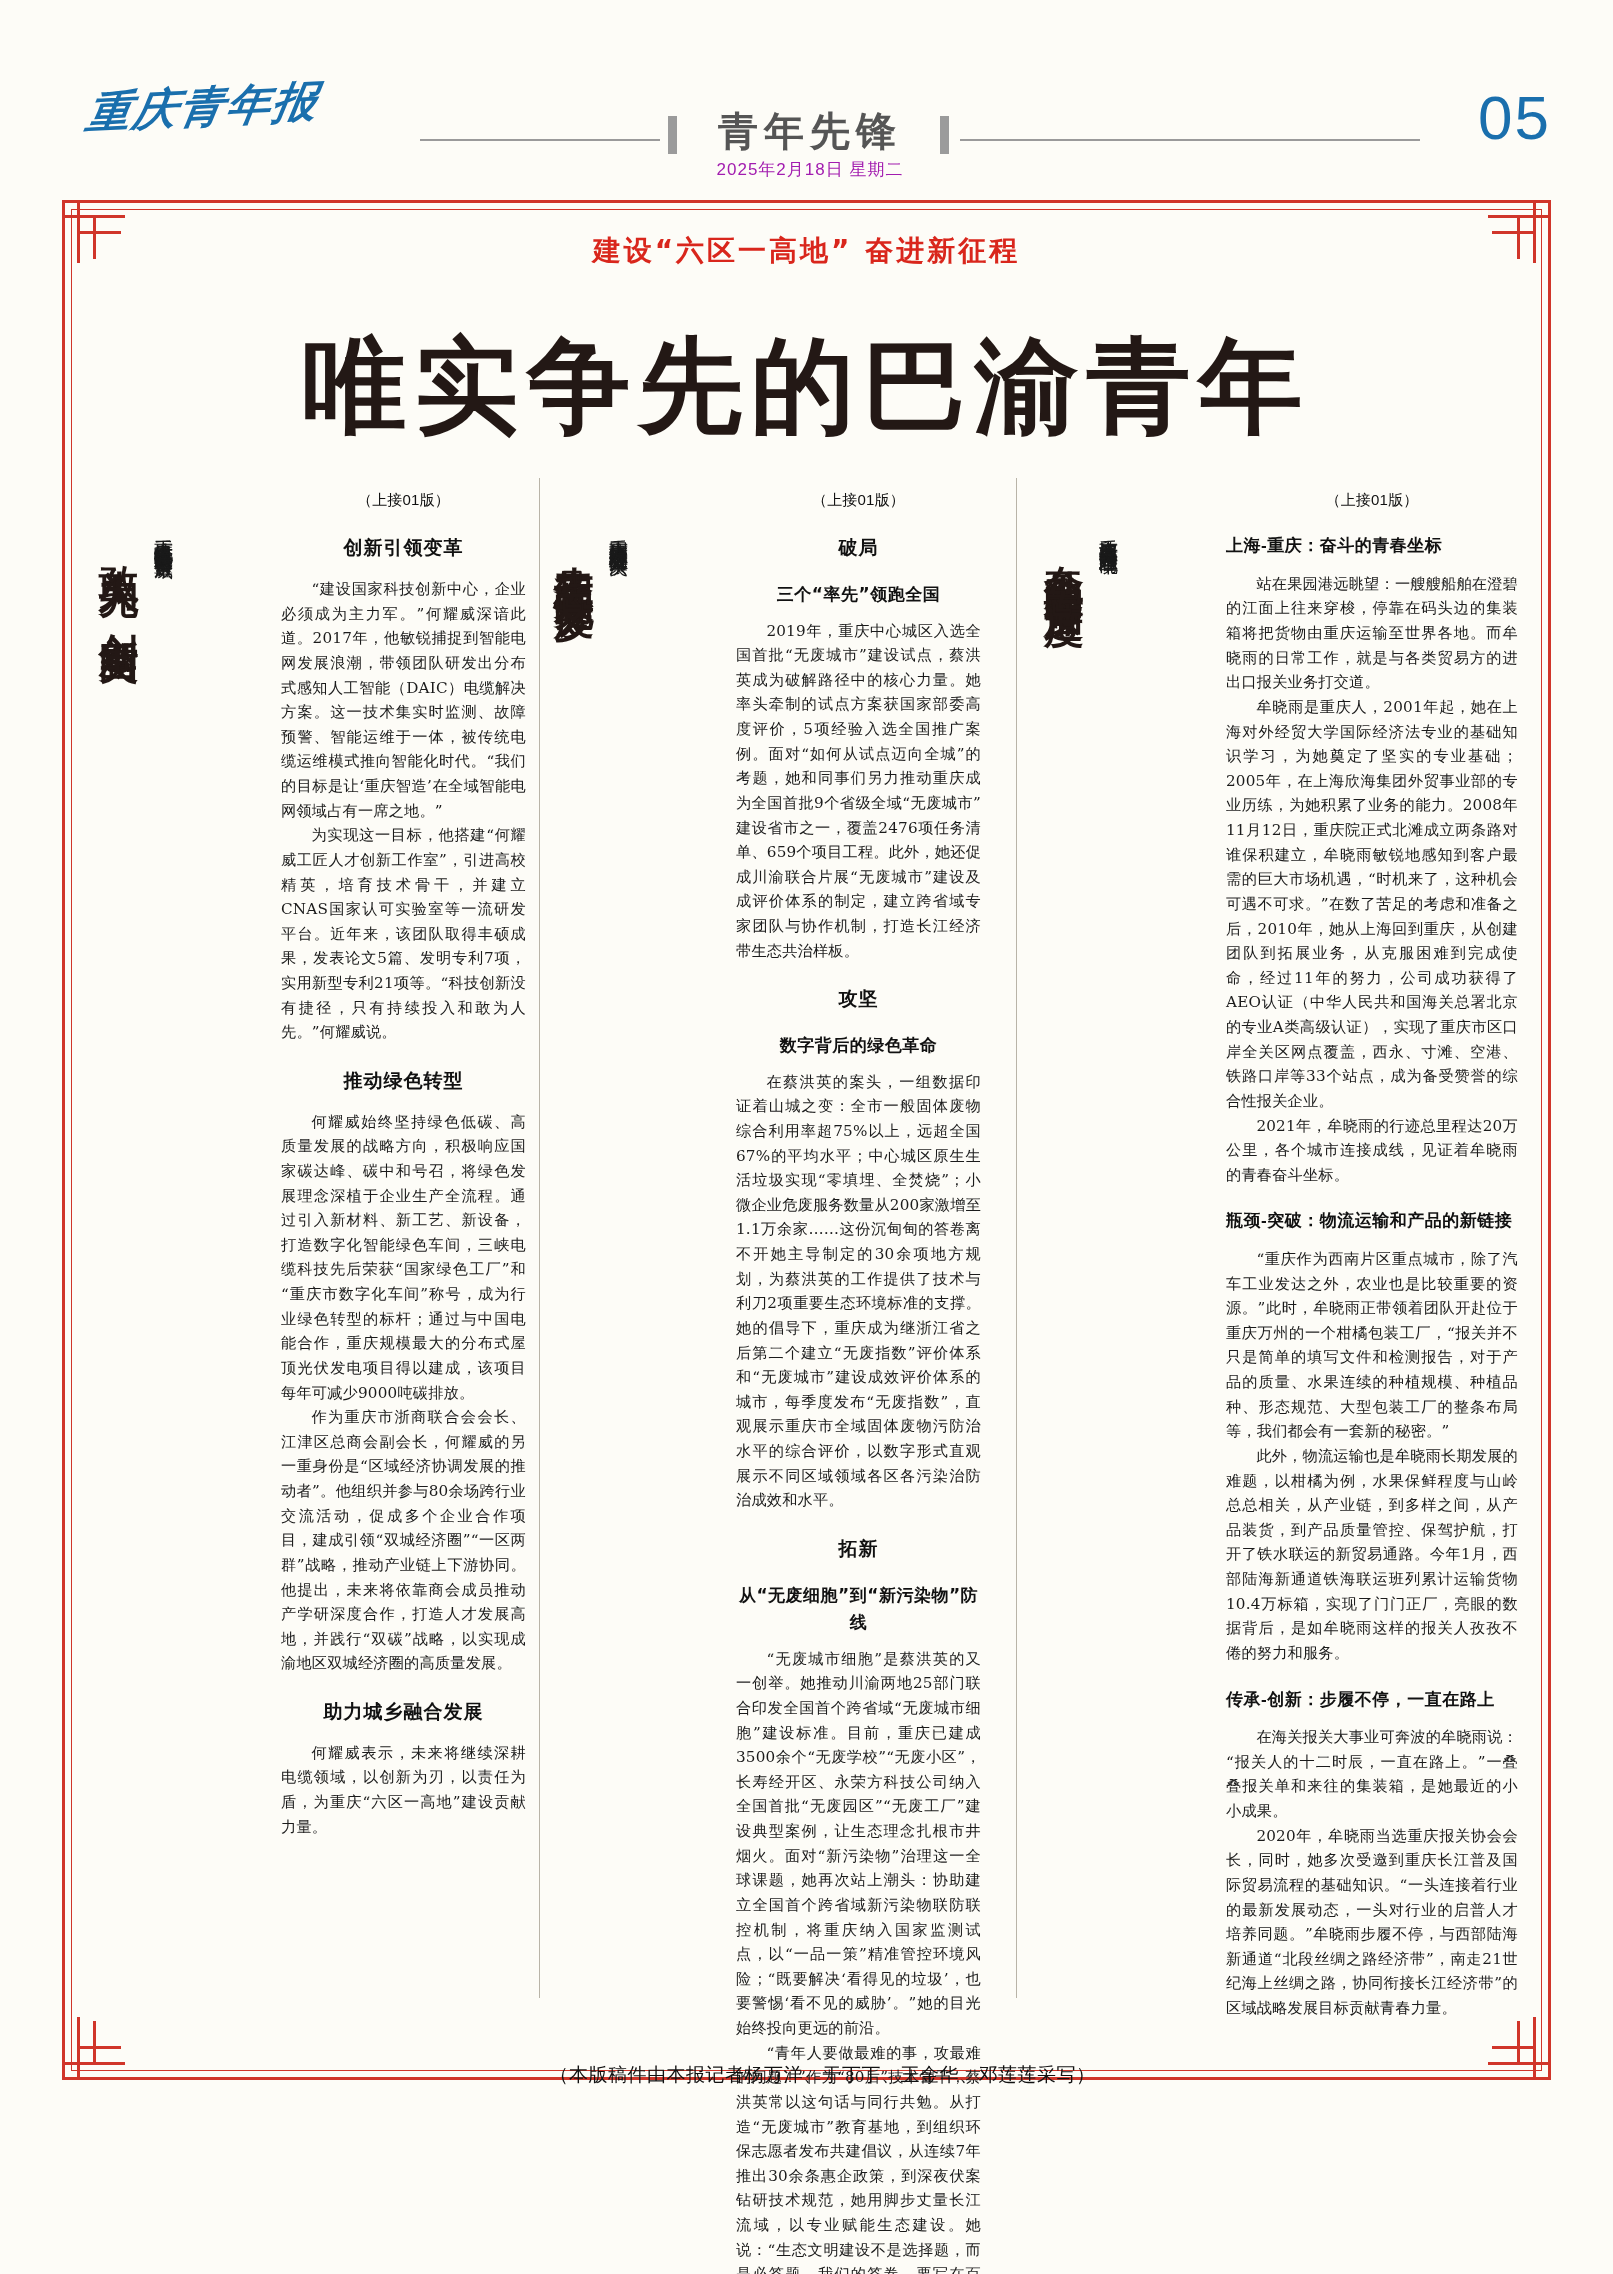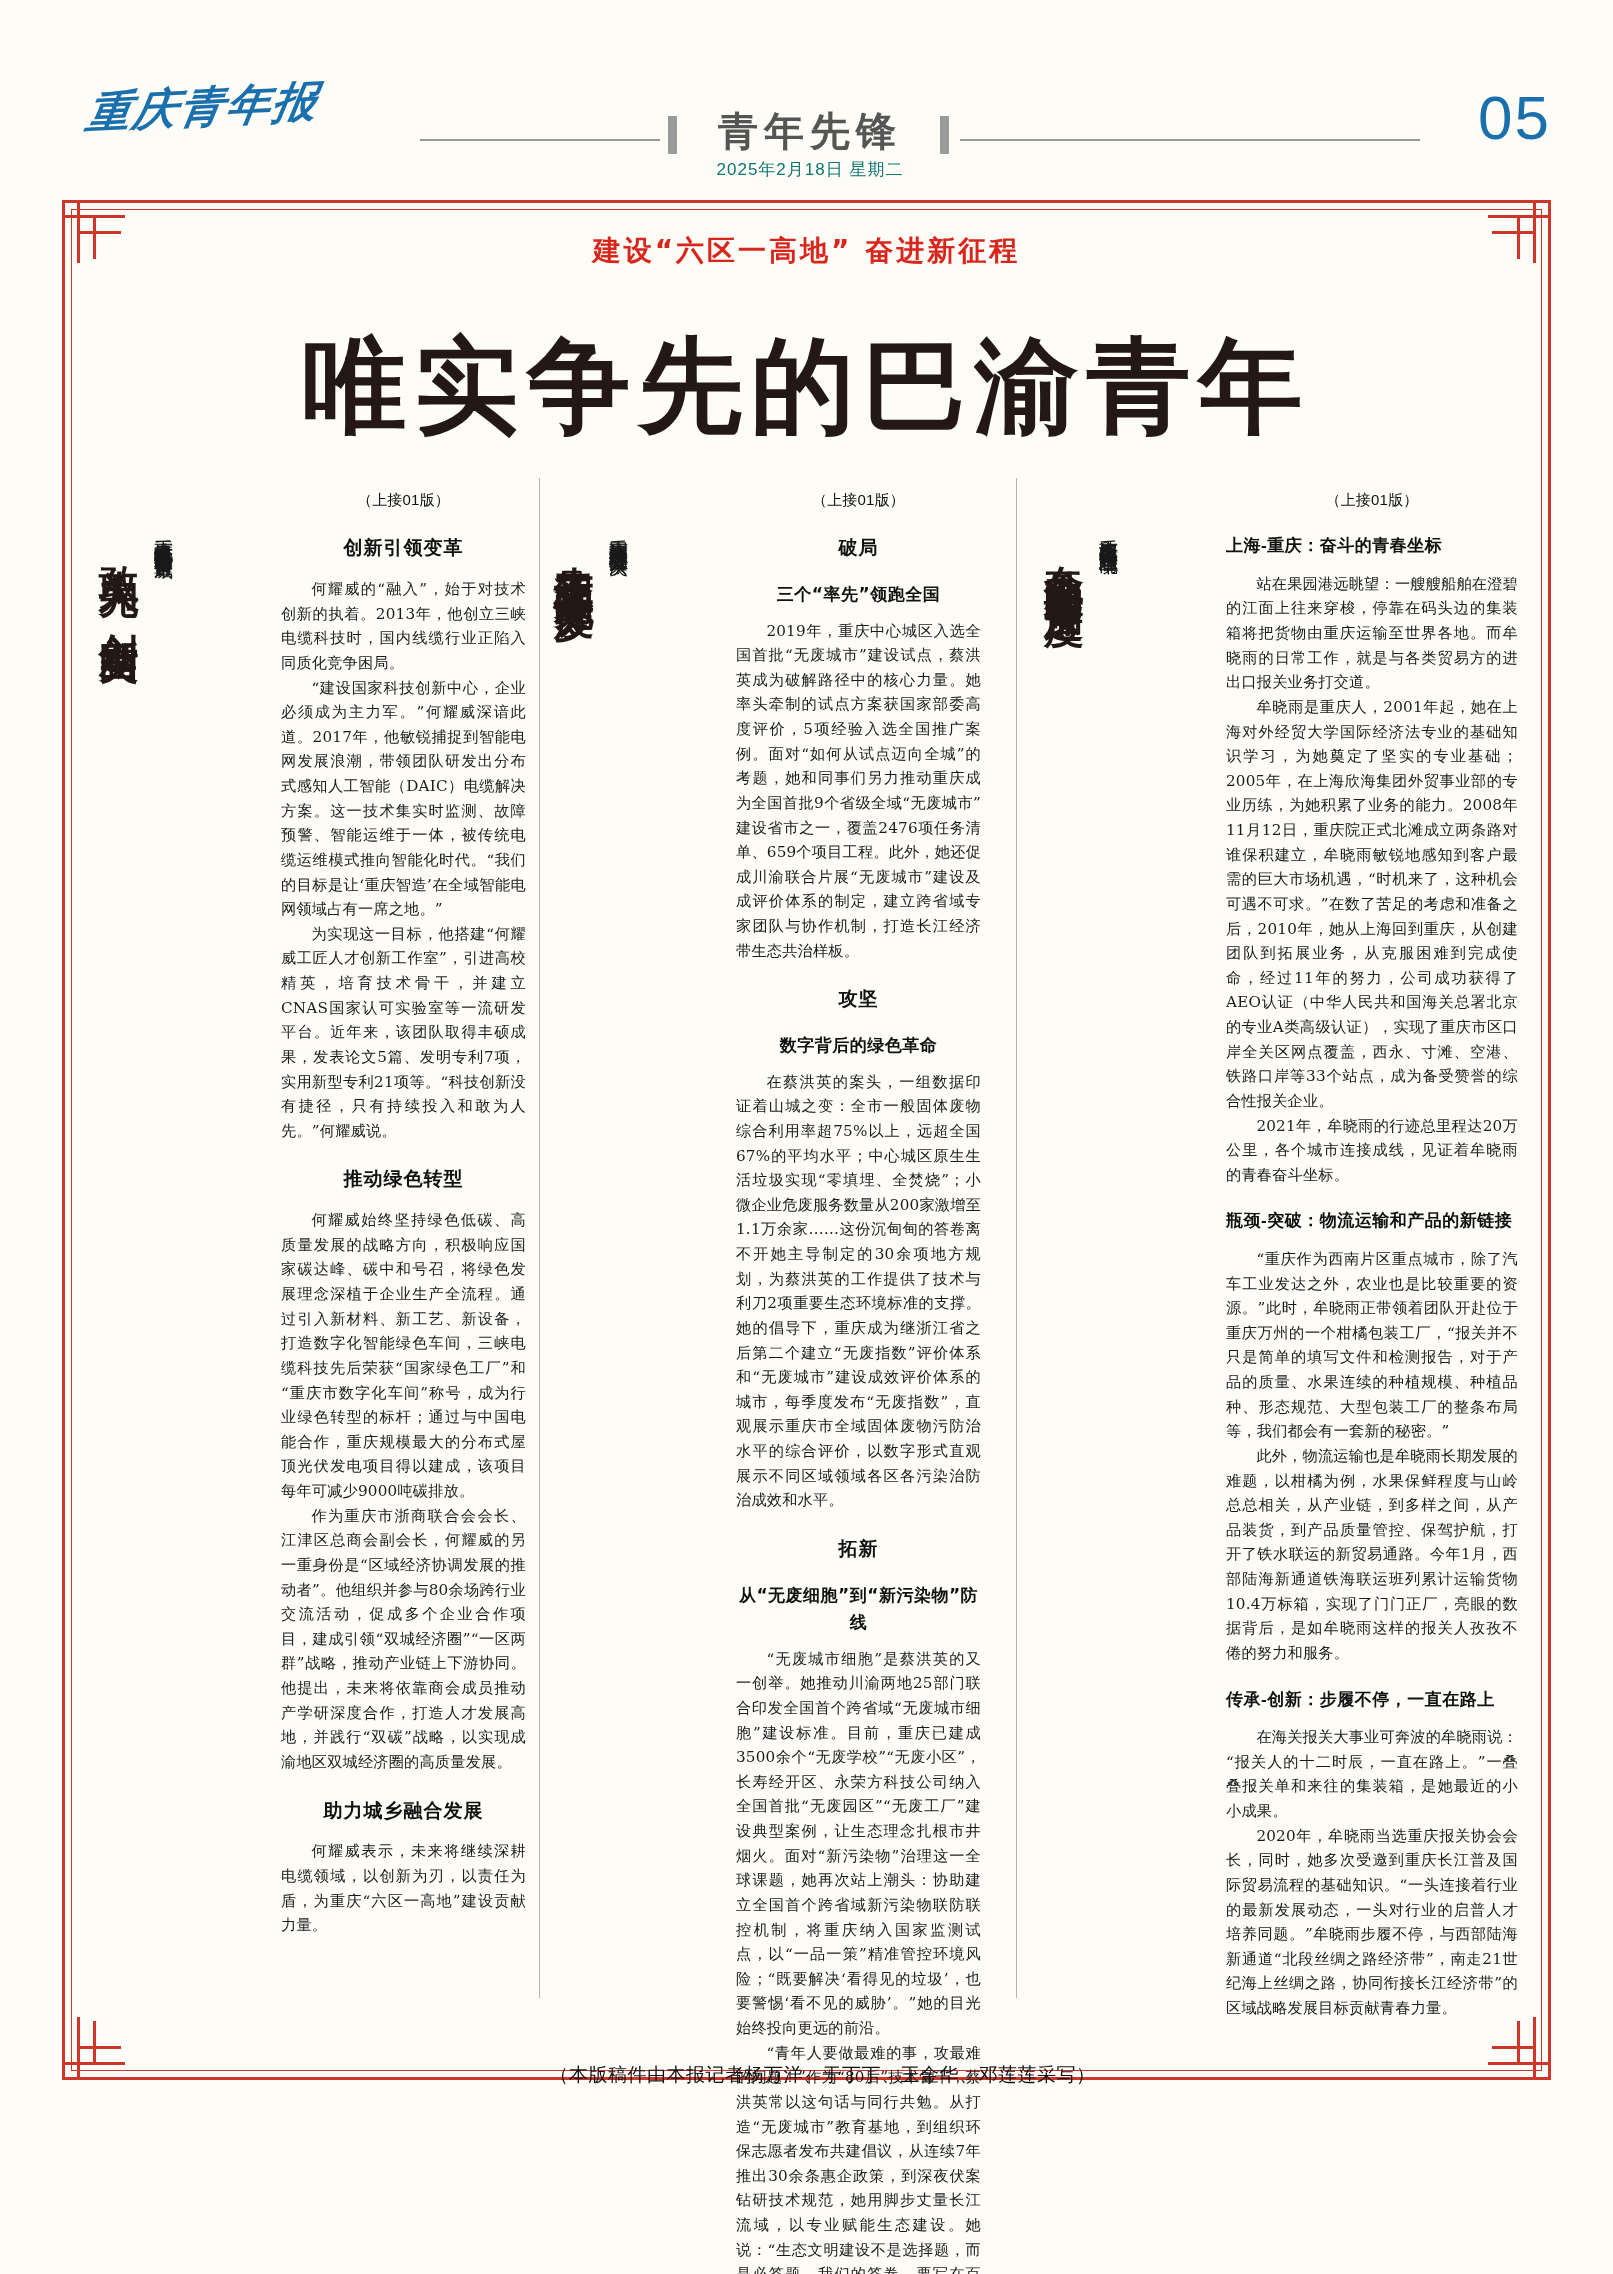--- a/index.html
+++ b/index.html
@@ -35,21 +35,21 @@
   .section-title{
     position:absolute;left:690px;top:104px;width:240px;
     text-align:center;
     font-family:"DejaVu Sans","Liberation Sans",sans-serif;
     font-size:40px;font-weight:700;color:#555;letter-spacing:6px;
     white-space:nowrap;
   }
   .date-line{
     position:absolute;left:690px;top:158px;width:240px;text-align:center;
     font-family:"Liberation Sans","DejaVu Sans",sans-serif;
-    font-size:17px;color:#0f766e;letter-spacing:1px;white-space:nowrap;
+    font-size:17px;color:#a21caf;letter-spacing:1px;white-space:nowrap;
   }
   .page-num{
     position:absolute;right:62px;top:82px;
     font-family:"Liberation Sans","DejaVu Sans",sans-serif;
     font-size:62px;font-weight:400;color:#1a6fad;letter-spacing:2px;
   }
 
   
   .frame{
     position:absolute;left:62px;top:200px;width:1489px;height:1880px;
@@ -213,21 +213,20 @@
   <div class="vdiv vdiv-2"></div>
 
   <div class="col col-1">
     <div class="vblock">
       <div class="v-byline">重庆三峡电线电缆科技股份有限公司董事长何耀威</div>
       <div class="v-headline">敢为人先 创新突围</div>
     </div>
     <div class="textcol" style="left:185px;top:10px;width:245px;">
       <div class="cont-note">（上接01版）</div>
       <div class="subhead">创新引领变革</div>
-      <p>何耀威的“融入”，始于对技术创新的执着。2013年，他创立三峡电缆科技时，国内线缆行业正陷入同质化竞争困局。</p>
       <p>“建设国家科技创新中心，企业必须成为主力军。”何耀威深谙此道。2017年，他敏锐捕捉到智能电网发展浪潮，带领团队研发出分布式感知人工智能（DAIC）电缆解决方案。这一技术集实时监测、故障预警、智能运维于一体，被传统电缆运维模式推向智能化时代。“我们的目标是让‘重庆智造’在全域智能电网领域占有一席之地。”</p>
       <p>为实现这一目标，他搭建“何耀威工匠人才创新工作室”，引进高校精英，培育技术骨干，并建立CNAS国家认可实验室等一流研发平台。近年来，该团队取得丰硕成果，发表论文5篇、发明专利7项，实用新型专利21项等。“科技创新没有捷径，只有持续投入和敢为人先。”何耀威说。</p>
       <div class="subhead">推动绿色转型</div>
       <p>何耀威始终坚持绿色低碳、高质量发展的战略方向，积极响应国家碳达峰、碳中和号召，将绿色发展理念深植于企业生产全流程。通过引入新材料、新工艺、新设备，打造数字化智能绿色车间，三峡电缆科技先后荣获“国家绿色工厂”和“重庆市数字化车间”称号，成为行业绿色转型的标杆；通过与中国电能合作，重庆规模最大的分布式屋顶光伏发电项目得以建成，该项目每年可减少9000吨碳排放。</p>
       <p>作为重庆市浙商联合会会长、江津区总商会副会长，何耀威的另一重身份是“区域经济协调发展的推动者”。他组织并参与80余场跨行业交流活动，促成多个企业合作项目，建成引领“双城经济圈”“一区两群”战略，推动产业链上下游协同。他提出，未来将依靠商会成员推动产学研深度合作，打造人才发展高地，并践行“双碳”战略，以实现成渝地区双城经济圈的高质量发展。</p>
       <div class="subhead">助力城乡融合发展</div>
       <p>何耀威表示，未来将继续深耕电缆领域，以创新为刃，以责任为盾，为重庆“六区一高地”建设贡献力量。</p>
     </div>
   </div>
 

